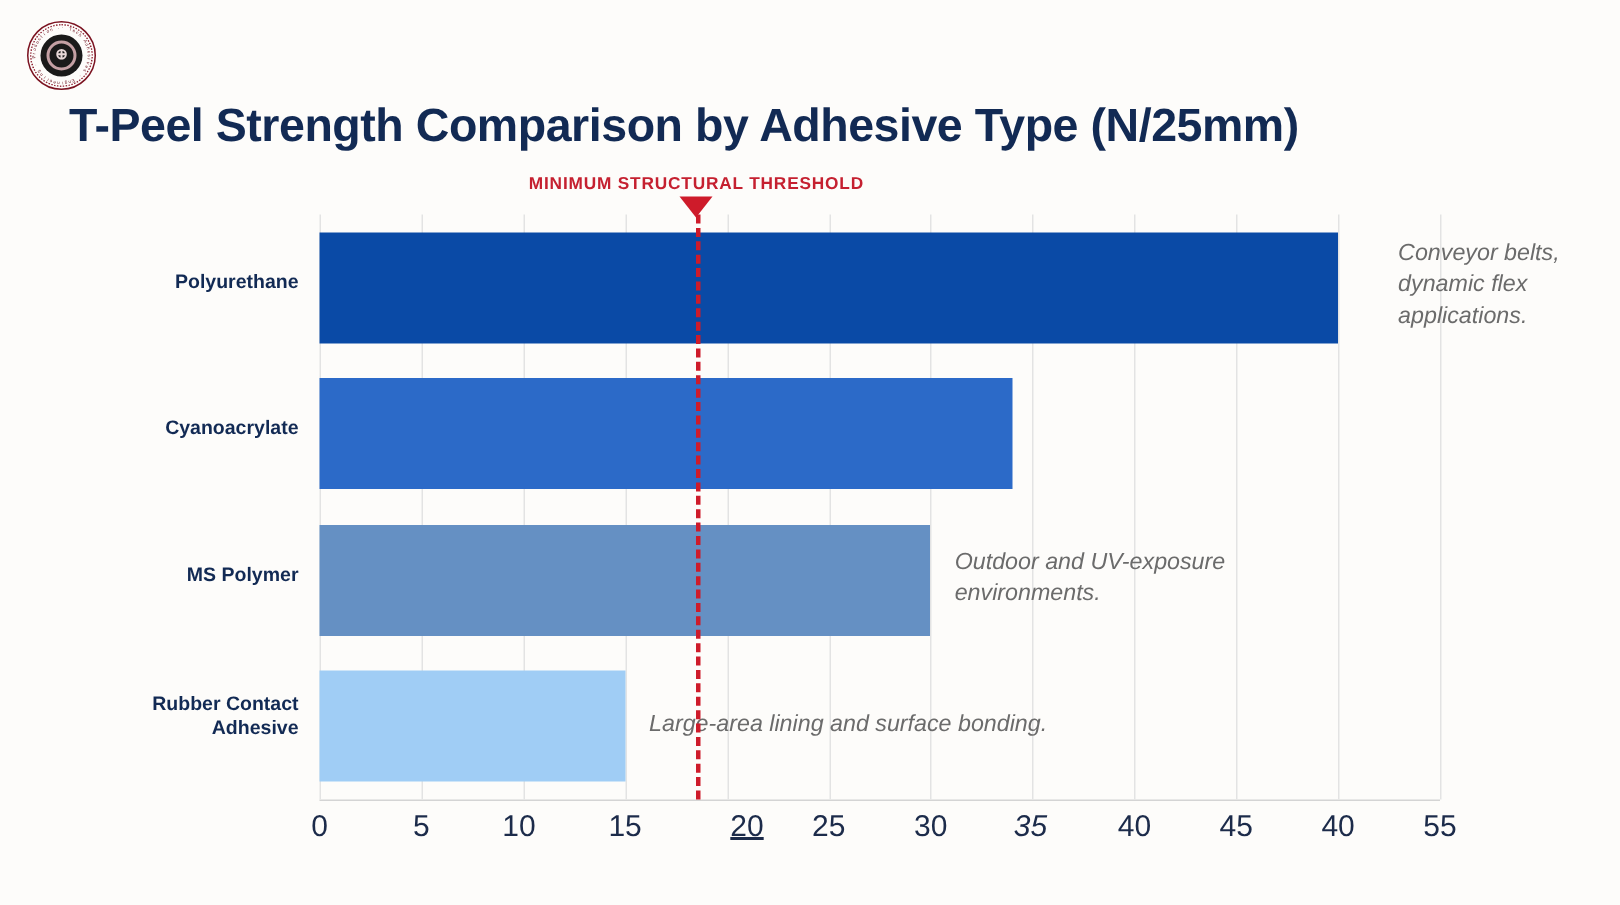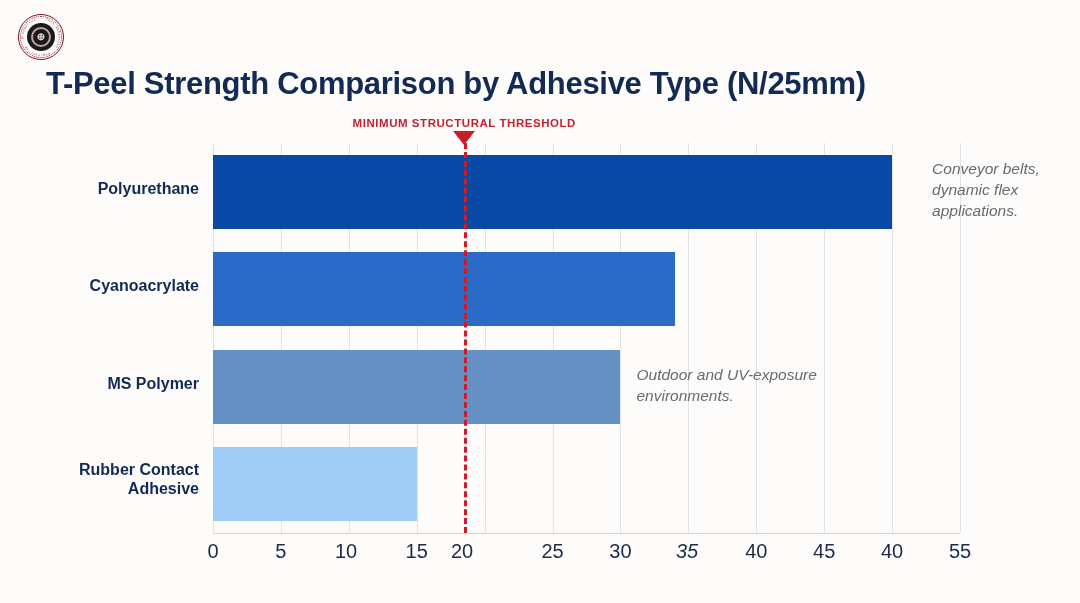--- a/index.html
+++ b/index.html
@@ -154,21 +154,21 @@
     color: #6B6B6B;
     line-height: 1.35;
     white-space: pre-line;
   }
 
   
   .cat-label {
     position: absolute;
     right: 1080px;
     text-align: right;
-    font-size: 16px;
+    font-size: 13px;
     font-weight: bold;
     color: #122A54;
     line-height: 1.18;
     white-space: pre-line;
   }
 
   
   .tick-label {
     position: absolute;
     top: 540px;
@@ -294,27 +294,28 @@
       </div>
     </div>
 <div class="bar-note" style="left: 908.091px; top: 159.25px; margin-left: 24px;">Conveyor belts,
 dynamic flex
 applications.</div>
     <div class="cat-label" style="right: 881px; top: 179.75px;">Polyurethane</div>
     <div class="cat-label" style="right: 881px; top: 277.25px;">Cyanoacrylate</div>
     <div class="bar-note" style="left: 636.455px; top: 364.75px;">Outdoor and UV-exposure
 environments.</div>
     <div class="cat-label" style="right: 881px; top: 374.75px;">MS Polymer</div>
+    <div class="bar-note" style="left: 432.727px; top: 472.75px;">Large-area lining and surface bonding.</div>
     <div class="cat-label" style="right: 881px; top: 461.25px;">Rubber Contact
 Adhesive</div>
     <div class="tick-label" style="left: 213px;">0</div>
     <div class="tick-label" style="left: 280.909px;">5</div>
     <div class="tick-label" style="left: 346px;">10</div>
     <div class="tick-label" style="left: 416.727px;">15</div>
-    <div class="tick-label" style="left: 462px;">20</div>
+    <div class="tick-label" style="left: 498px; text-decoration: underline;">20</div>
     <div class="tick-label" style="left: 552.545px;">25</div>
     <div class="tick-label" style="left: 620.455px;">30</div>
     <div class="tick-label" style="left: 687px; font-style: italic;">35</div>
     <div class="tick-label" style="left: 756.273px;">40</div>
     <div class="tick-label" style="left: 824.182px;">45</div>
     <div class="tick-label" style="left: 892.091px;">40</div>
     <div class="tick-label" style="left: 960px;">55</div>
     <div id="threshold-line" style="left: 464.264px; border-left-color: rgb(206, 27, 42);"></div>
     <div id="threshold-marker" style="left: 464.264px; top: 131px; border-top-color: rgb(206, 27, 42);"></div>
     <div id="threshold-label" style="left: 464.264px; top: 117px;">MINIMUM STRUCTURAL THRESHOLD</div>

